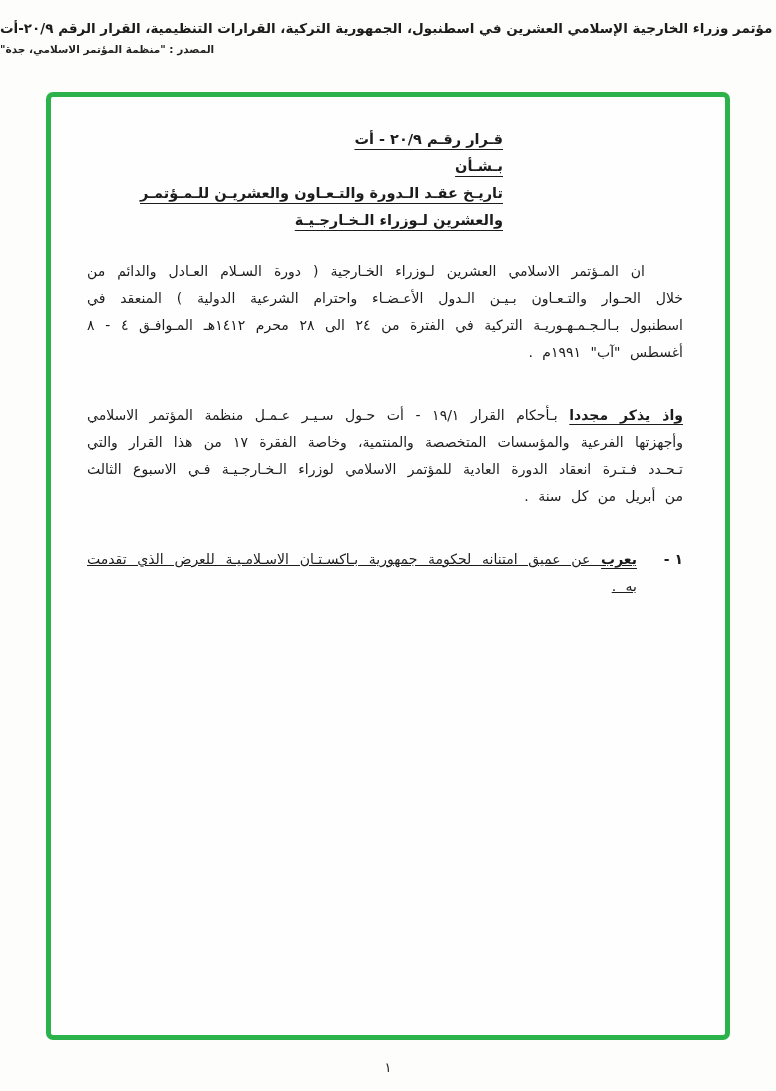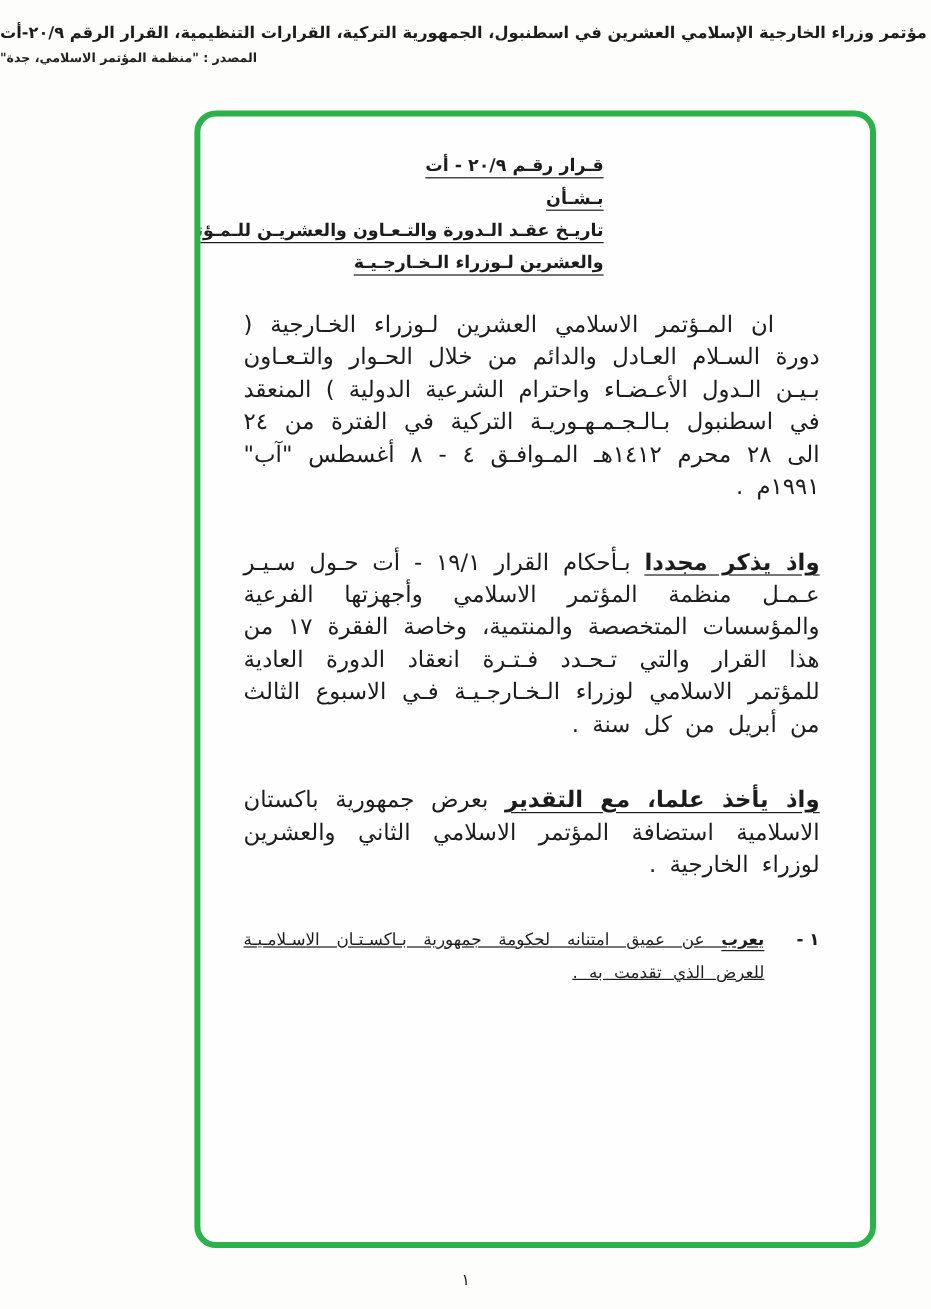--- a/index.html
+++ b/index.html
@@ -28,44 +28,44 @@
   }
   .header-line2 {
     font-size: 10.5px;
     margin-top: 7px;
     color: #222;
   }
   .resolution-frame {
     position: absolute;
     top: 92px;
     right: 46px;
-    width: 568px;
+    width: 684px;
     height: 948px;
     box-sizing: border-box;
     border: 5px solid #2bb24a;
-    border-radius: 18px;
+    border-radius: 7px;
     padding: 34px 42px 20px 36px;
     background: #fefefe;
     overflow: hidden;
   }
   .title-block {
     margin-right: 180px;
     font-weight: bold;
     font-size: 14.5px;
   }
   .title-line {
     width: fit-content;
     margin-bottom: 11px;
     text-decoration: underline;
     text-underline-offset: 5px;
     white-space: nowrap;
   }
   .para {
     margin-top: 36px;
-    font-size: 19px;
+    font-size: 14px;
     line-height: 27px;
     text-align: justify;
     word-spacing: 5px;
   }
   .para.first {
     text-indent: 38px;
     margin-top: 30px;
   }
   .lead {
     text-decoration: underline;
@@ -116,21 +116,20 @@
       <div class="title-line">تاريـخ عقـد الـدورة والتـعـاون والعشريـن للـمـؤتمـر</div>
       <div class="title-line">والعشرين لـوزراء الـخـارجـيـة</div>
     </div>
 
     <p class="para first"><span class="lead"></span><span>ان المـؤتمر الاسلامي العشرين لـوزراء الخـارجية ( دورة السـلام العـادل والدائم من خلال الحـوار والتـعـاون بـيـن الـدول الأعـضـاء واحترام الشرعية الدولية ) المنعقد في اسطنبول بـالـجـمـهـوريـة التركية في الفترة من ٢٤ الى ٢٨ محرم ١٤١٢هـ المـوافـق ٤ - ٨ أغسطس "آب" ١٩٩١م .</span></p>
 
 
 
     <p class="para"><span class="lead">واذ يذكر مجددا</span><span> بـأحكام القرار ١٩/١ - أت حـول سـيـر عـمـل منظمة المؤتمر الاسلامي وأجهزتها الفرعية والمؤسسات المتخصصة والمنتمية، وخاصة الفقرة ١٧ من هذا القرار والتي تـحـدد فـتـرة انعقاد الدورة العادية للمؤتمر الاسلامي لوزراء الـخـارجـيـة فـي الاسبوع الثالث من أبريل من كل سنة .</span></p>
 
-    <p class="para"><span class="lead">واذ يأخذ علما، مع التقدير</span><span> بعرض جمهورية باكستان الاسلامية استضافة المؤتمر الاسلامي الثاني والعشرين لوزراء الخارجية .</span></p>
 
     <div class="numbered-item">
       <div class="item-number">١ -</div>
       <div class="item-text"><span class="lead">يعرب</span><span> عن عميق امتنانه لحكومة جمهورية بـاكسـتـان الاسـلامـيـة للعرض الذي تقدمت به .</span></div>
     </div>
 
   </div>
 
   <div class="page-number">١</div>
 

